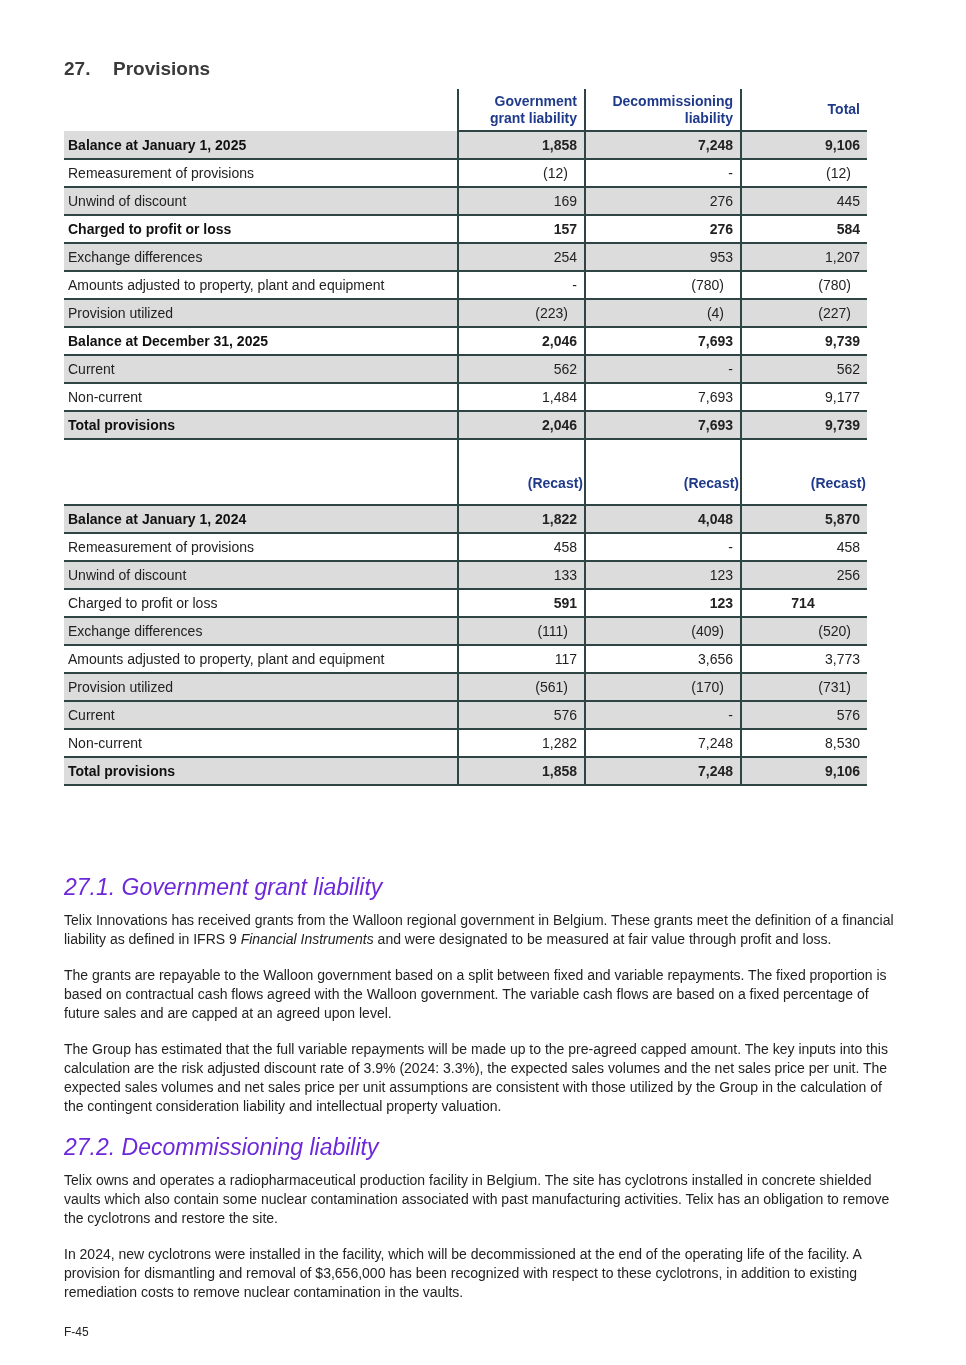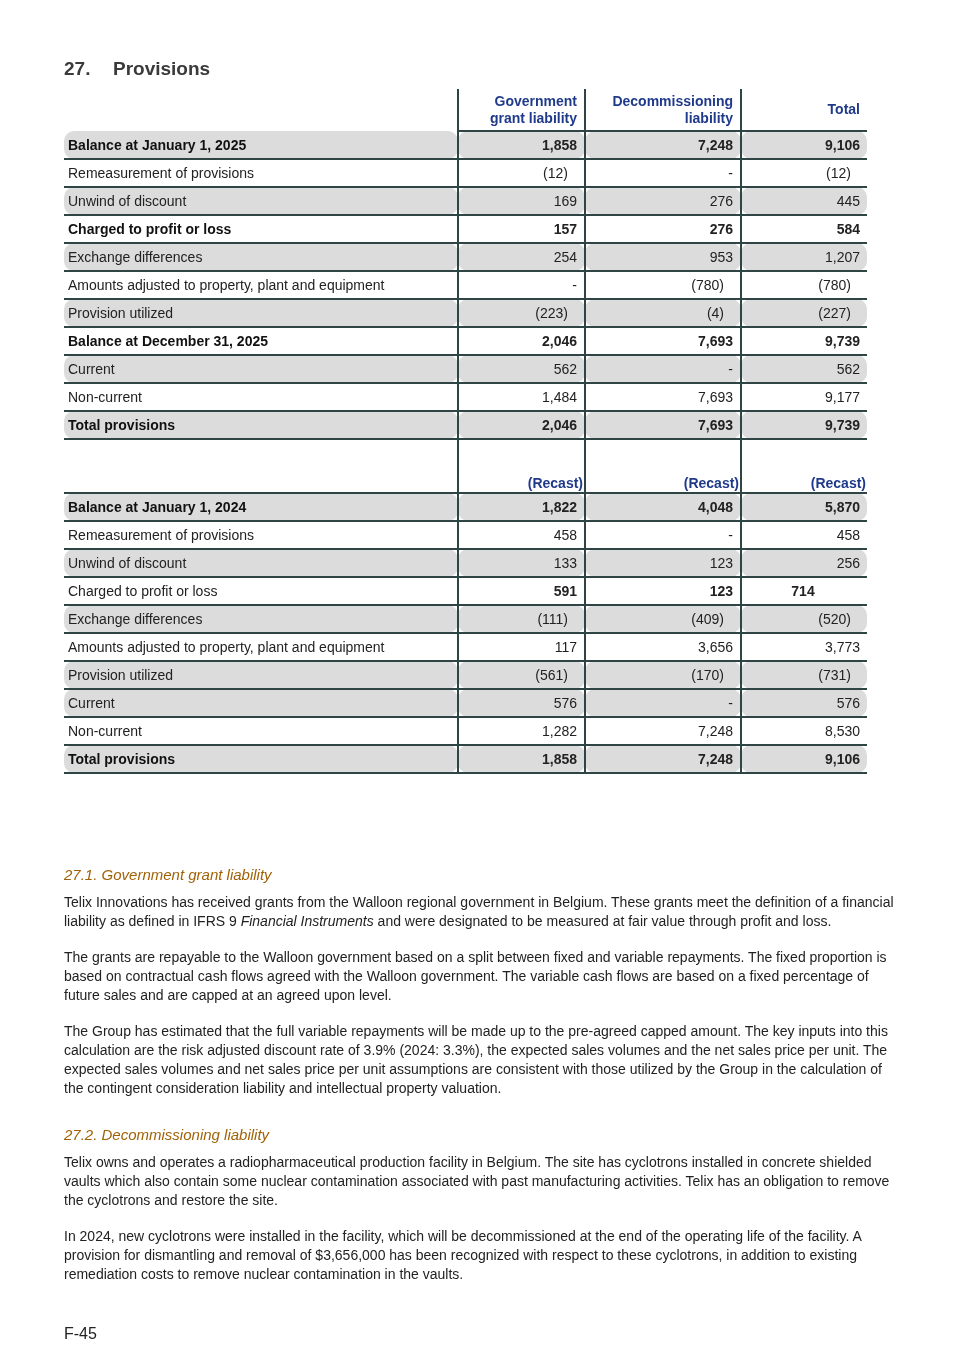--- a/index.html
+++ b/index.html
@@ -7,36 +7,36 @@
   .page-title { position:absolute; left:64px; top:58px; font-size:19px; font-weight:bold; color:#3a3a3a; }
   .page-title .num { display:inline-block; width:49px; }
   table.prov { position:absolute; left:64px; top:89px; border-collapse:collapse; table-layout:fixed; width:803px; font-size:14px; }
   table.prov col.c0 { width:394px; }
   table.prov col.c1 { width:127px; }
   table.prov col.c2 { width:156px; }
   table.prov col.c3 { width:126px; }
   table.prov td { padding:0 7px 0 4px; height:26px; border-bottom:2px solid #2f4545; vertical-align:middle; white-space:nowrap; }
   table.prov td.num { text-align:right; border-left:2px solid #2f4545; padding-right:7px; }
   table.prov td.num.paren { padding-right:16px; }
-  table.prov tr.gray td { background:#dcdcdc;border-radius:10px; }
+  table.prov tr.gray td { background:#dcdcdc; }
   table.prov tr.bold td { font-weight:bold; }
   table.prov tr.head td { color:#1f3a8a; font-weight:bold; font-size:14px; background:#fff; }
   table.prov tr.head1 td { height:41px; line-height:17px; vertical-align:middle; }
   table.prov tr.head1 td.c0, table.prov tr.head2 td.c0 { border-bottom:2px solid #2f4545; }
   table.prov tr.head1 td.c0 { border-bottom:none; }
   table.prov tr.head1 td.num { border-bottom:2px solid #2f4545; }
   table.prov tr.head2 td { height:26px; }
-  table.prov tr.recast td { height:51px; vertical-align:bottom; padding-bottom:1px; color:#1f3a8a; font-weight:bold; }
+  table.prov tr.recast td { height:51px; vertical-align:bottom; padding-bottom:13px; color:#1f3a8a; font-weight:bold; }
   table.prov tr.recast td.num.paren { padding-right:1px; }
   table.prov td.lbl { color:#222; }
   table.prov tr.bold td.lbl { color:#111; }
   .section { position:absolute; left:64px; width:840px; }
-  .section h2 { margin:8px 0 10px 0; font-size:15px; font-weight:normal; font-style:italic; color:#a16207; }
+  .section h2 { margin:16px 0 10px 0; font-size:23px; font-weight:normal; font-style:italic; color:#6d28d9; }
   .section p { margin:0 0 17px 0; font-size:14px; line-height:19px; color:#222; }
-  .footer { position:absolute; left:64px; top:1325px; font-size:16px; color:#222; }
+  .footer { position:absolute; left:64px; top:1325px; font-size:12px; color:#222; }
 </style>
 </head>
 <body>
 
 <div class="page-title">
   <span class="num">27.</span><span>Provisions</span>
 </div>
 
 <table class="prov">
   <colgroup>

